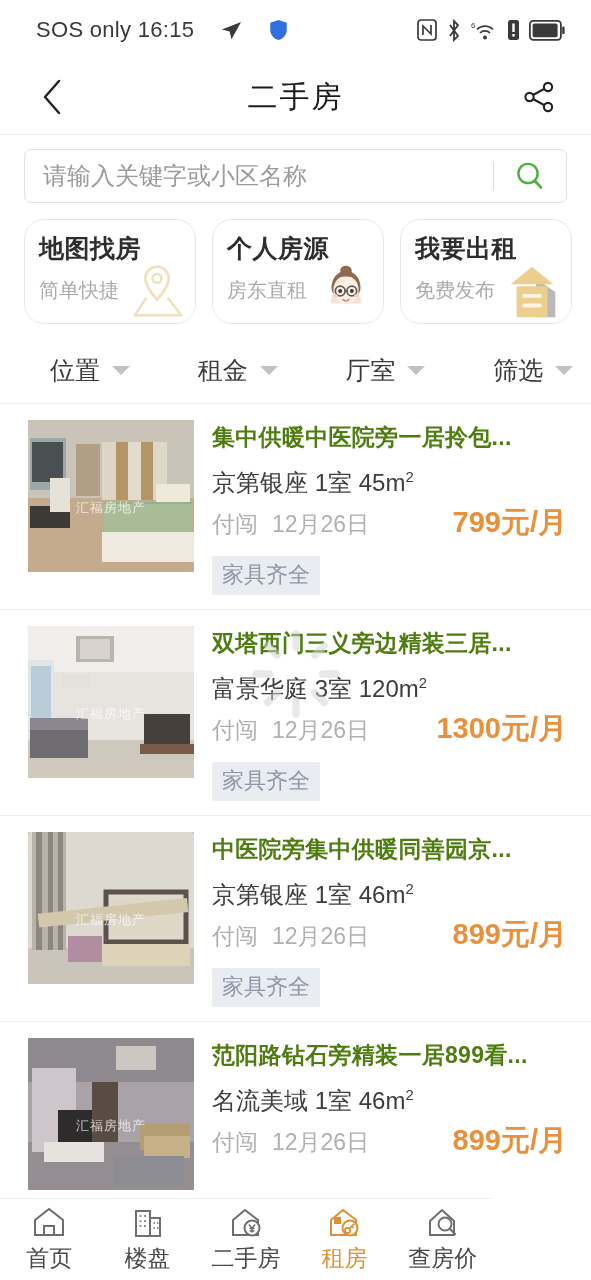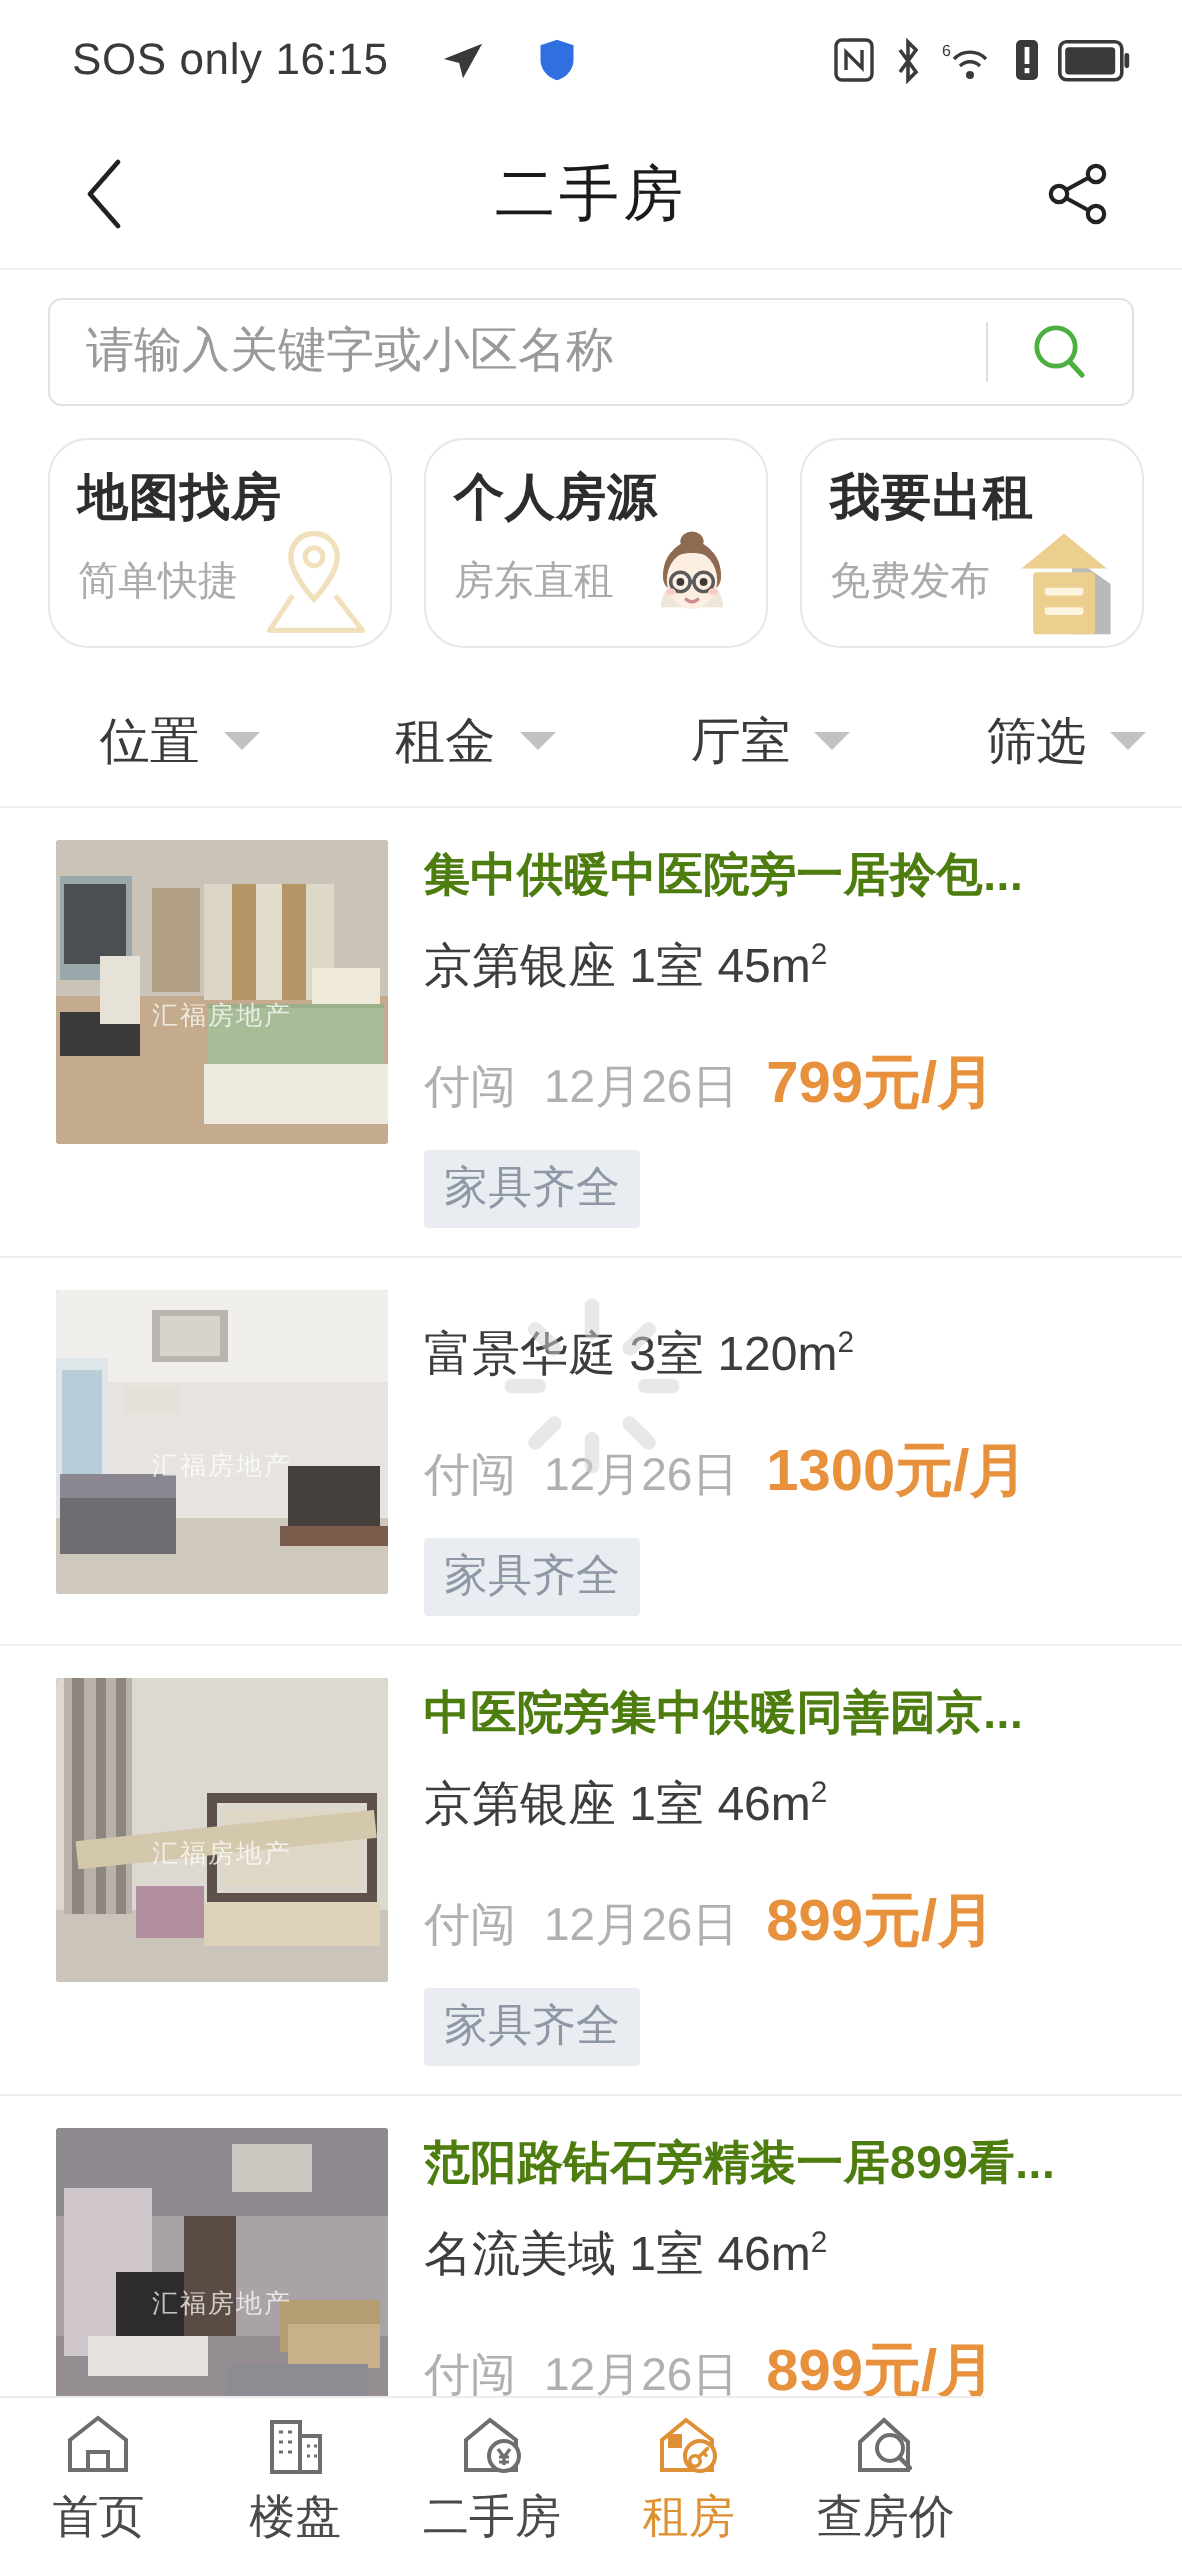--- a/index.html
+++ b/index.html
@@ -99,21 +99,21 @@
     position:absolute; left:0; right:0; top:52%;
     text-align:center; font-size:13px; color:rgba(255,255,255,.72);
     letter-spacing:1px; pointer-events:none;
   }
   .info{ flex:1; min-width:0; padding-top:2px; }
   .i-title{
     font-size:23px; font-weight:bold; color:#4d7c0f; letter-spacing:.3px;
     white-space:nowrap; overflow:hidden; text-overflow:ellipsis;
   }
   .i-meta{ font-size:24px; color:#3d3d3d; margin-top:14px; }
-  .i-row{ display:flex; align-items:baseline; margin-top:23px; }
+  .i-row{ display:flex; align-items:baseline; justify-content:space-between; margin-top:4px; }
   .i-agent{ font-size:23px; color:#b0b0b0; }
   .i-agent span{ margin-right:14px; }
   .i-price{ font-size:29px; font-weight:bold; color:#e8913c; white-space:nowrap; }
   .tagrow{ margin-top:13px; }
   .tag{
     display:inline-block; font-size:22px; color:#8e97a6;
     background:#e9ecf1; padding:4px 10px 5px 10px; border-radius:2px;
   }
   .sup{ font-size:.62em; vertical-align:super; }
 
@@ -343,20 +343,21 @@
         <rect x="3" y="40" width="20" height="60" fill="#b9cdd8"></rect>
         <rect x="34" y="48" width="28" height="14" fill="#e4e1db"></rect>
         <rect x="2" y="98" width="58" height="34" fill="#6f6d72"></rect>
         <rect x="2" y="92" width="58" height="12" fill="#8a8790"></rect>
         <rect x="116" y="88" width="46" height="34" fill="#45403c"></rect>
         <rect x="112" y="118" width="54" height="10" fill="#7a5a48"></rect>
       </svg>
       <div class="wm">汇福房地产</div>
     </div>
     <div class="info">
+      <div class="i-title">双塔西门三义旁边精装三居...</div>
       <div class="i-meta">
         <span>富景华庭</span>
         <span>3室</span>
         <span>120</span><span>m</span><span class="sup">2</span>
       </div>
       <div class="i-row">
         <div class="i-agent">
           <span style="margin-right: 14px;">付闯</span><span>12月26日</span>
         </div>
         <div class="i-price">1300元/月</div>

